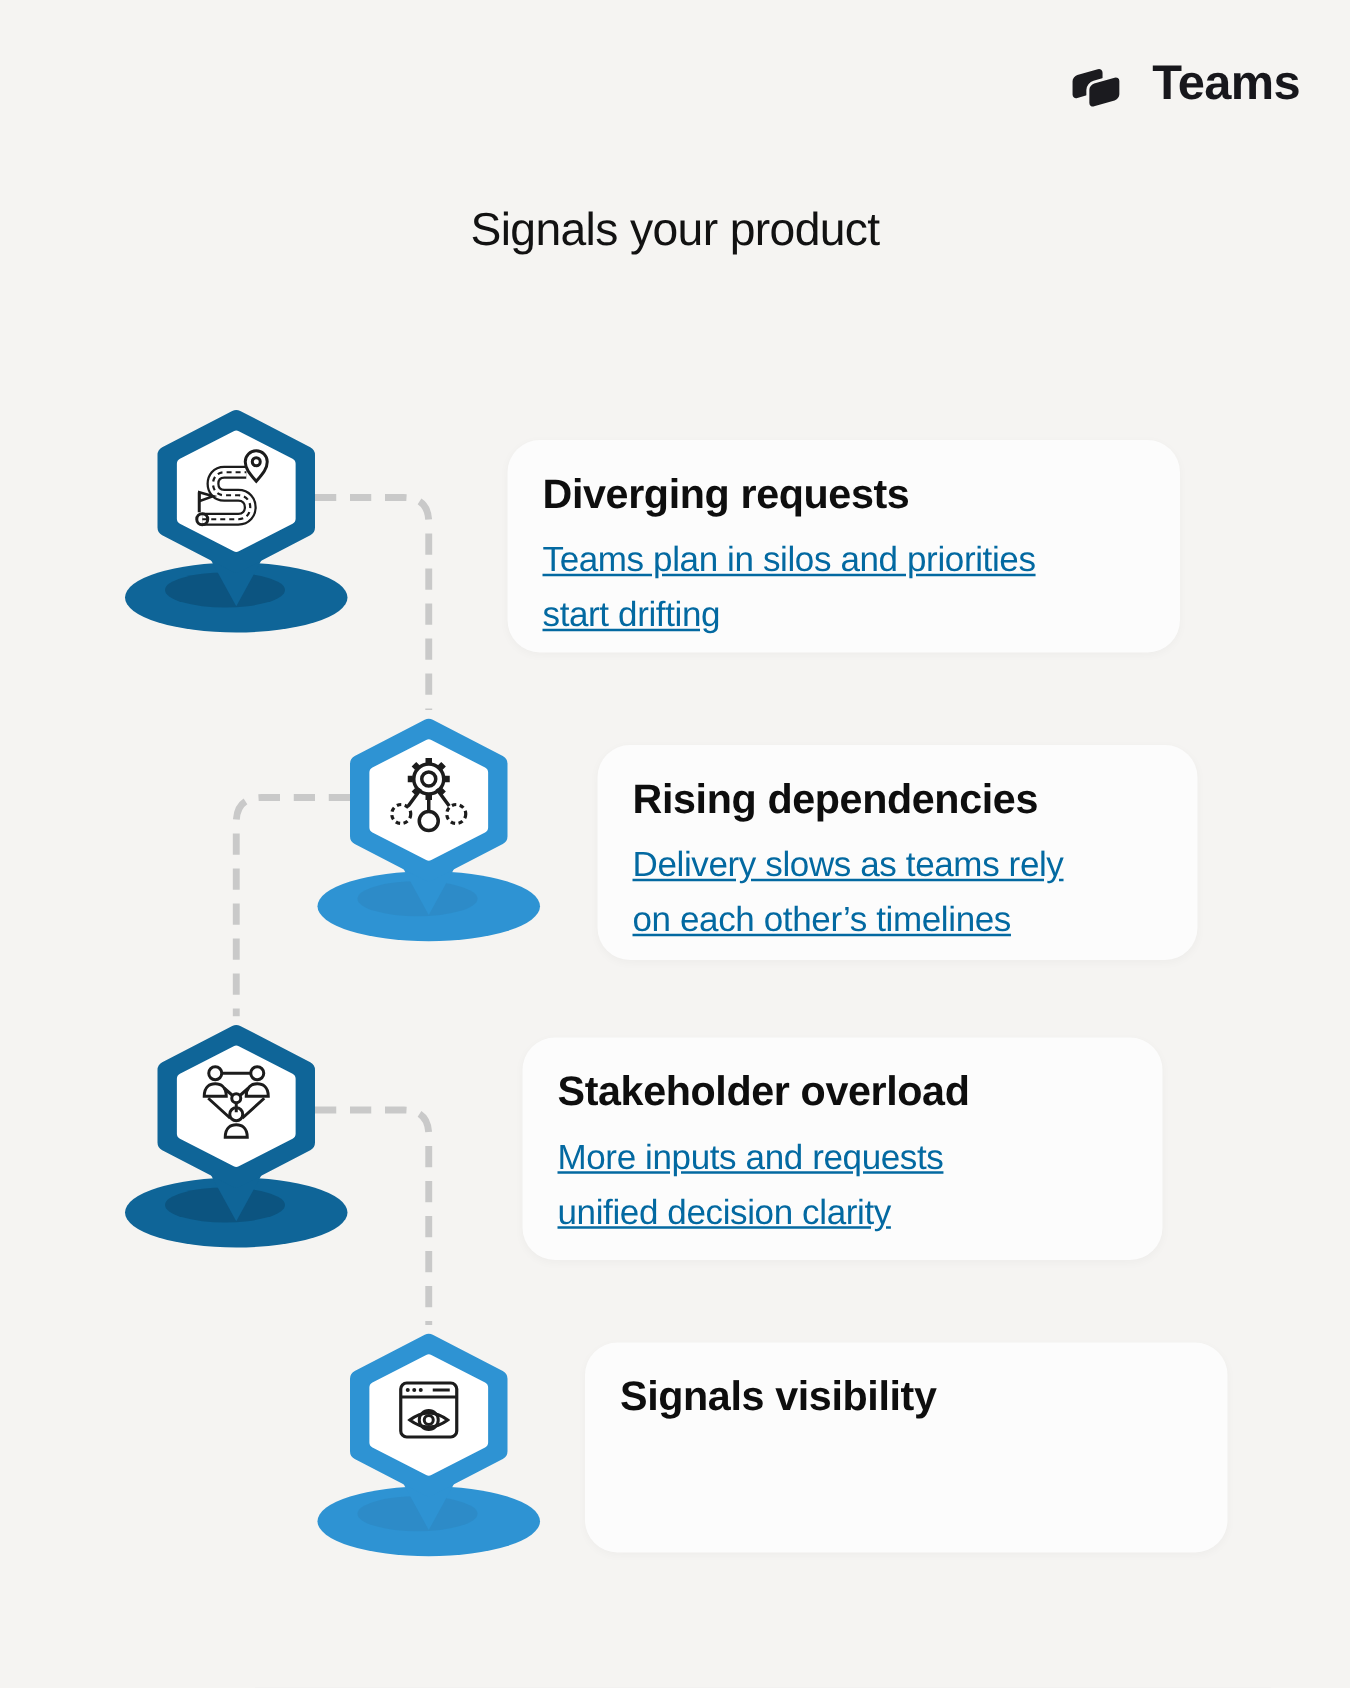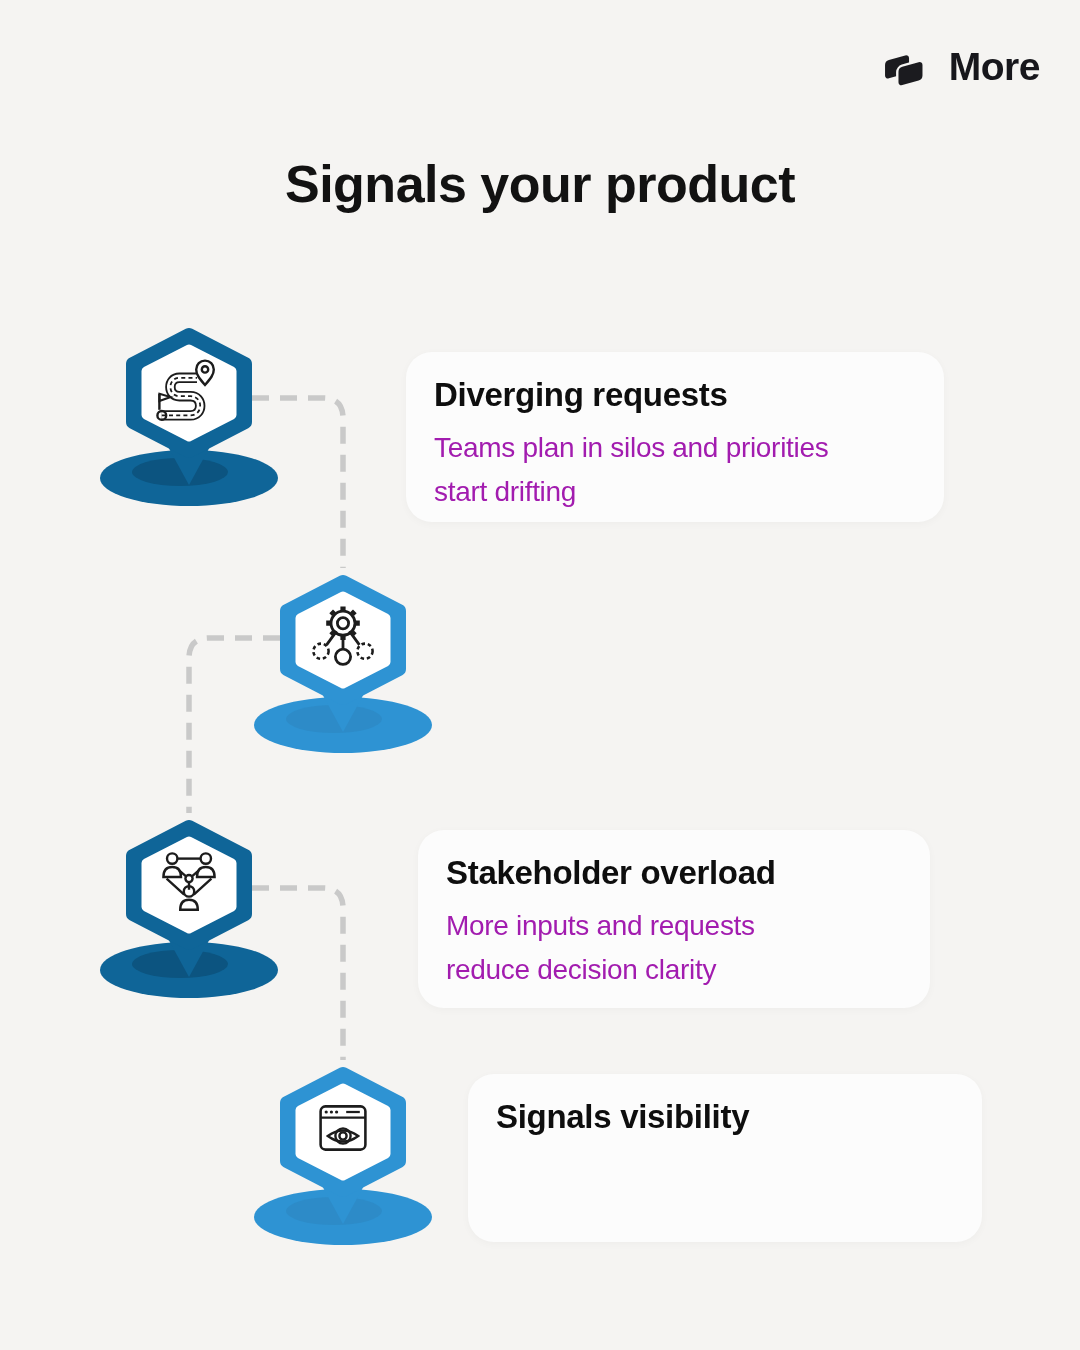--- a/index.html
+++ b/index.html
@@ -6,31 +6,31 @@
   body{font-family:"Liberation Sans", sans-serif; background:#e9e9e9;}
   #canvas{
     position:relative; width:1080px; height:1350px; overflow:hidden;
     background:#f5f4f2; margin:0 auto;
   }
   
   .logo{position:absolute; top:42px; right:40px; display:flex; align-items:center; gap:10px;}
   .logo-text{font-size:39px; font-weight:700; letter-spacing:-0.5px; color:#17171c; line-height:1;}
   
   .title{position:absolute; top:152px; left:0; right:0; text-align:center;
-         font-size:52px; line-height:64px; font-weight:700; letter-spacing:-0.5px; color:#121212;}
+         font-size:37px; line-height:64px; font-weight:400; letter-spacing:-0.5px; color:#121212;}
   
   .connector-layer{position:absolute; left:0; top:0; z-index:1;}
   .connector{stroke:#c9c9c9; stroke-width:5.5; fill:none; stroke-dasharray:17 11;}
   
   .card{position:absolute; z-index:2; background:#fcfcfc; border-radius:26px;
         padding:24px 28px; box-sizing:border-box;
         box-shadow:0 2px 8px rgba(0,0,0,0.03);}
   .card h2{margin:0 0 12px 0; font-size:33px; font-weight:700; letter-spacing:-0.3px; color:#0e0e0e;}
-  .card p{margin:0; font-size:28px; line-height:44px; letter-spacing:-0.3px; color:#a21caf;
-          white-space:pre-line;}
+  .card p{margin:0; font-size:28px; line-height:44px; letter-spacing:-0.3px; color:#0369a1;
+          white-space:pre-line;text-decoration:underline;}
   #card-1{left:406px; top:352px; width:538px; height:170px;}
   #card-2{left:478px; top:596px; width:480px; height:172px;}
   #card-3{left:418px; top:830px; width:512px; height:178px;}
   #card-4{left:468px; top:1074px; width:514px; height:168px;}
   
   .pin{position:absolute; z-index:3; width:190px; height:210px;}
   #pin-1{left:94px;  top:315px;}
   #pin-2{left:248px; top:562px;}
   #pin-3{left:94px;  top:807px;}
   #pin-4{left:248px; top:1054px;}
@@ -46,42 +46,47 @@
   <div class="logo">
     <svg width="58" height="48" viewBox="0 0 58 50">
       <g transform="translate(3,20) skewY(-16)">
         <rect width="25" height="19" rx="4" fill="#1b1b1f"></rect>
       </g>
       <g transform="translate(17,27) skewY(-16)">
         <rect x="-2.5" y="-2.5" width="30" height="24" rx="6" fill="#f5f4f2"></rect>
         <rect width="25" height="19" rx="4" fill="#1b1b1f"></rect>
       </g>
     </svg>
-    <div class="logo-text">More</div>
+    <div class="logo-text">Teams</div>
   </div>
 
   <div class="title">
     <div>Signals your product</div>
   </div>
 
   <svg class="connector-layer" width="1080" height="1350" viewBox="0 0 1080 1350">
     <path class="connector" d="M 252 398 H 323 Q 343 398 343 418 V 568"></path>
     <path class="connector" d="M 280 638 H 209 Q 189 638 189 658 V 813"></path>
     <path class="connector" d="M 252 888 H 323 Q 343 888 343 908 V 1060"></path>
   </svg>
 
   <div class="card" id="card-1">
     <h2>Diverging requests</h2>
     <p>Teams plan in silos and priorities
 start drifting</p>
   </div>
+  <div class="card" id="card-2">
+    <h2>Rising dependencies</h2>
+    <p>Delivery slows as teams rely
+on each other’s timelines</p>
+  </div>
   <div class="card" id="card-3">
     <h2>Stakeholder overload</h2>
     <p>More inputs and requests
-reduce decision clarity</p>
+unified decision clarity</p>
   </div>
   <div class="card" id="card-4">
     <h2>Signals visibility</h2>
   </div>
 
   <svg class="pin pin-dark" id="pin-1" viewBox="0 0 190 210" style="--pin: #0f6598; --pin-shadow: #0a4a6f;">
     <ellipse cx="95" cy="163" rx="89" ry="28" style="fill:var(--pin)"></ellipse>
     <ellipse cx="86" cy="157" rx="48" ry="14" style="fill:var(--pin-shadow)" opacity="0.6"></ellipse>
     <path d="M 72 128 L 118 128 L 95 170 Z" style="fill:var(--pin)"></path>
     <polygon points="95,20 151,49 151,107 95,136 39,107 39,49" style="fill:var(--pin); stroke:var(--pin)" stroke-width="14" stroke-linejoin="round"></polygon>

